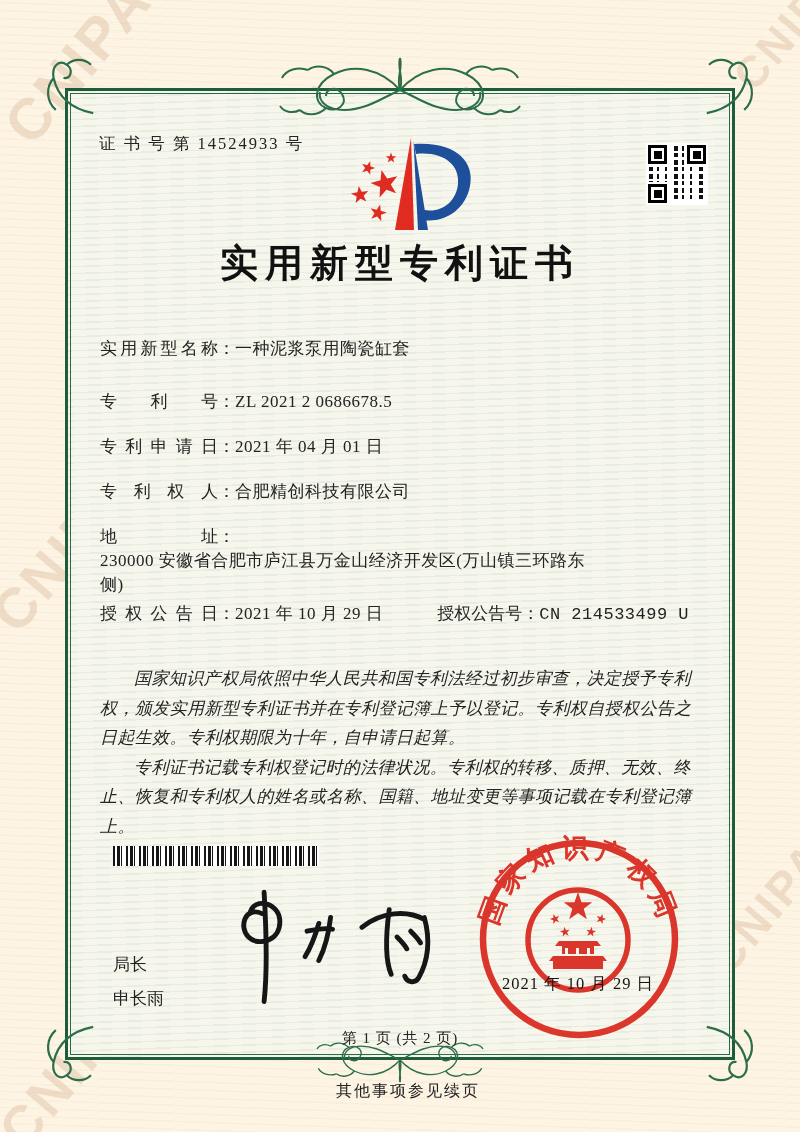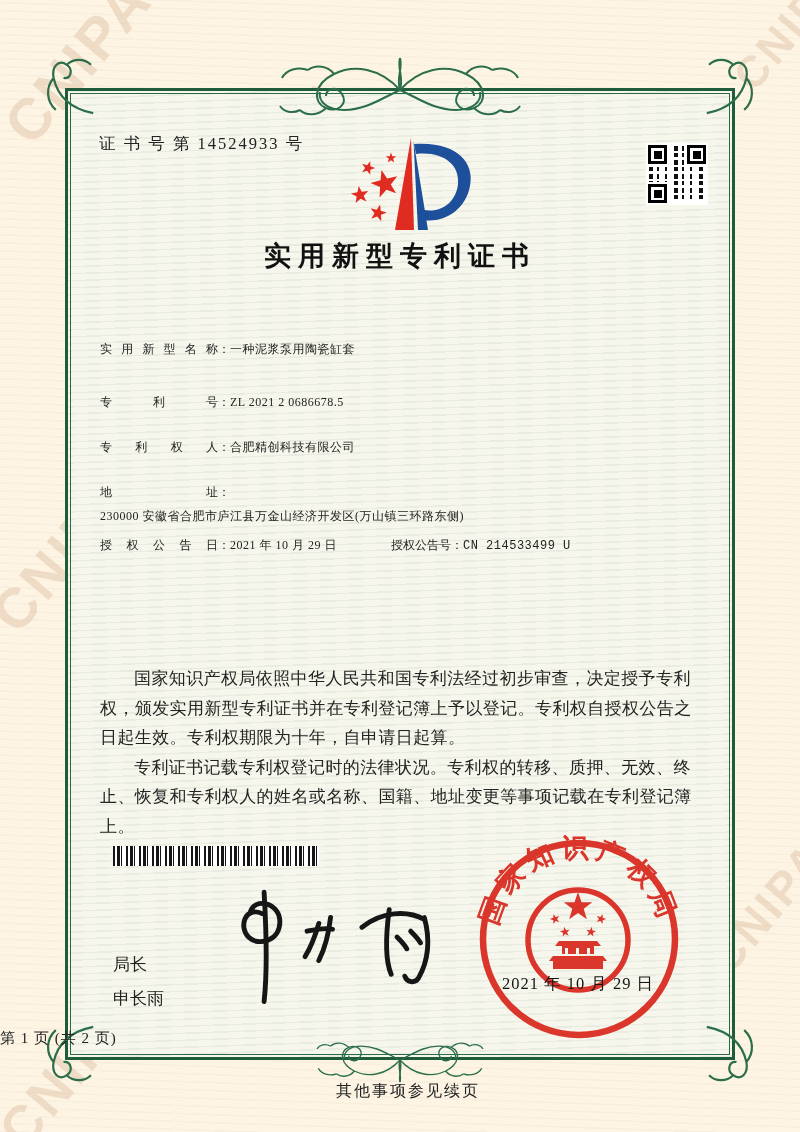--- a/index.html
+++ b/index.html
@@ -23,39 +23,39 @@
   .logo{position:absolute;left:338px;top:128px;}
   .qr{position:absolute;left:646px;top:143px;width:62px;height:62px;background:#fff;}
   .qr-noise{position:absolute;inset:3px;
       background-image:
         repeating-linear-gradient(0deg,#fff 0 3px,transparent 3px 7px,#fff 7px 9px,transparent 9px 14px),
         repeating-linear-gradient(90deg,#111 0 4px,transparent 4px 8px,#111 8px 10px,transparent 10px 16px,#111 16px 18px,transparent 18px 25px);}
   .qr-finder{position:absolute;width:13px;height:13px;border:3px solid #000;background:#fff;box-shadow:0 0 0 2px #fff;}
   .qr-finder::after{content:"";position:absolute;inset:2.5px;background:#000;}
   .qr-tl{left:2px;top:2px}.qr-tr{right:2px;top:2px}.qr-bl{left:2px;bottom:2px}
   .title{position:absolute;left:0;right:0;top:238px;text-align:center;
-      font-size:27px;font-weight:bold;letter-spacing:7px;color:#111;}
-  .fields{position:absolute;left:100px;top:337px;width:610px;font-size:12px;}
+      font-size:38px;font-weight:bold;letter-spacing:7px;color:#111;}
+  .fields{position:absolute;left:100px;top:337px;width:610px;font-size:17px;}
   .frow{line-height:24px;margin-bottom:21px;white-space:nowrap;}
   .frow.first{margin-bottom:29px;}
   .frow.addr{margin-bottom:5px;white-space:normal;}
   .flabel{display:inline-block;width:118px;text-align:justify;text-align-last:justify;}
   .fvalue{letter-spacing:.5px;}
   .fvalue-wide{display:inline-block;width:490px;vertical-align:top;letter-spacing:.5px;}
   .grant2{margin-left:54px;font-family:Liberation Mono, monospace;}
   .paras{position:absolute;left:100px;top:664px;width:602px;font-size:17px;line-height:1.74;}
-  .paras p{margin:0;text-indent:2em;letter-spacing:.4px;}
+  .paras p{margin:0;text-indent:2em;letter-spacing:.4px;font-style:italic;}
   .barcode{position:absolute;left:113px;top:846px;width:206px;height:20px;
       background:repeating-linear-gradient(90deg,#161616 0 2px,#fff 2px 4px,#161616 4px 7px,#fff 7px 8px,#161616 8px 9px,#fff 9px 13px);}
   .officer{position:absolute;left:113px;top:912px;font-size:17px;line-height:34px;margin-top:36px;}
   .sign{position:absolute;left:225px;top:876px;}
   .seal{position:absolute;left:475px;top:835px;}
   .seal-date{position:absolute;left:472px;top:973px;width:212px;text-align:center;
       font-size:16.5px;color:#151515;letter-spacing:1px;z-index:5;}
-  .page-foot{position:absolute;left:0;right:0;top:1029px;text-align:left;font-size:15px;letter-spacing:1px;}
+  .page-foot{position:absolute;left:0;right:0;top:1029px;text-align:center;font-size:15px;letter-spacing:1px;}
   .cont-note{position:absolute;left:16px;right:0;top:1081px;text-align:center;font-size:16px;letter-spacing:2px;}
 </style>
 </head>
 <body>
 
 <div class="page">
 
   <span class="wm" style="left:-18px;top:28px;font-size:58px;">CNIPA</span>
   <span class="wm" style="left:196px;top:120px;font-size:52px;">CNIPA</span>
   <span class="wm" style="left:716px;top:2px;font-size:44px;">CNIPA</span>
@@ -123,20 +123,23 @@
     </div>
 
     <div class="title">实用新型专利证书</div>
 
     <div class="fields">
       <div class="frow first">
         <span class="flabel">实用新型名称</span><span>：</span><span class="fvalue">一种泥浆泵用陶瓷缸套</span>
       </div>
       <div class="frow">
         <span class="flabel">专利号</span><span>：</span><span class="fvalue">ZL 2021 2 0686678.5</span>
+      </div>
+      <div class="frow">
+        <span class="flabel">专利申请日</span><span>：</span><span class="fvalue">2021 年 04 月 01 日</span>
       </div>
       <div class="frow">
         <span class="flabel">专利权人</span><span>：</span><span class="fvalue">合肥精创科技有限公司</span>
       </div>
       <div class="frow addr">
         <span class="flabel">地址</span><span>：</span><span class="fvalue-wide">230000  安徽省合肥市庐江县万金山经济开发区(万山镇三环路东侧)</span>
       </div>
       <div class="frow">
         <span class="flabel">授权公告日</span><span>：</span><span class="fvalue">2021 年 10 月 29 日</span><span class="grant2"><span>授权公告号</span><span>：</span><span class="fvalue">CN 214533499 U</span></span>
       </div>

